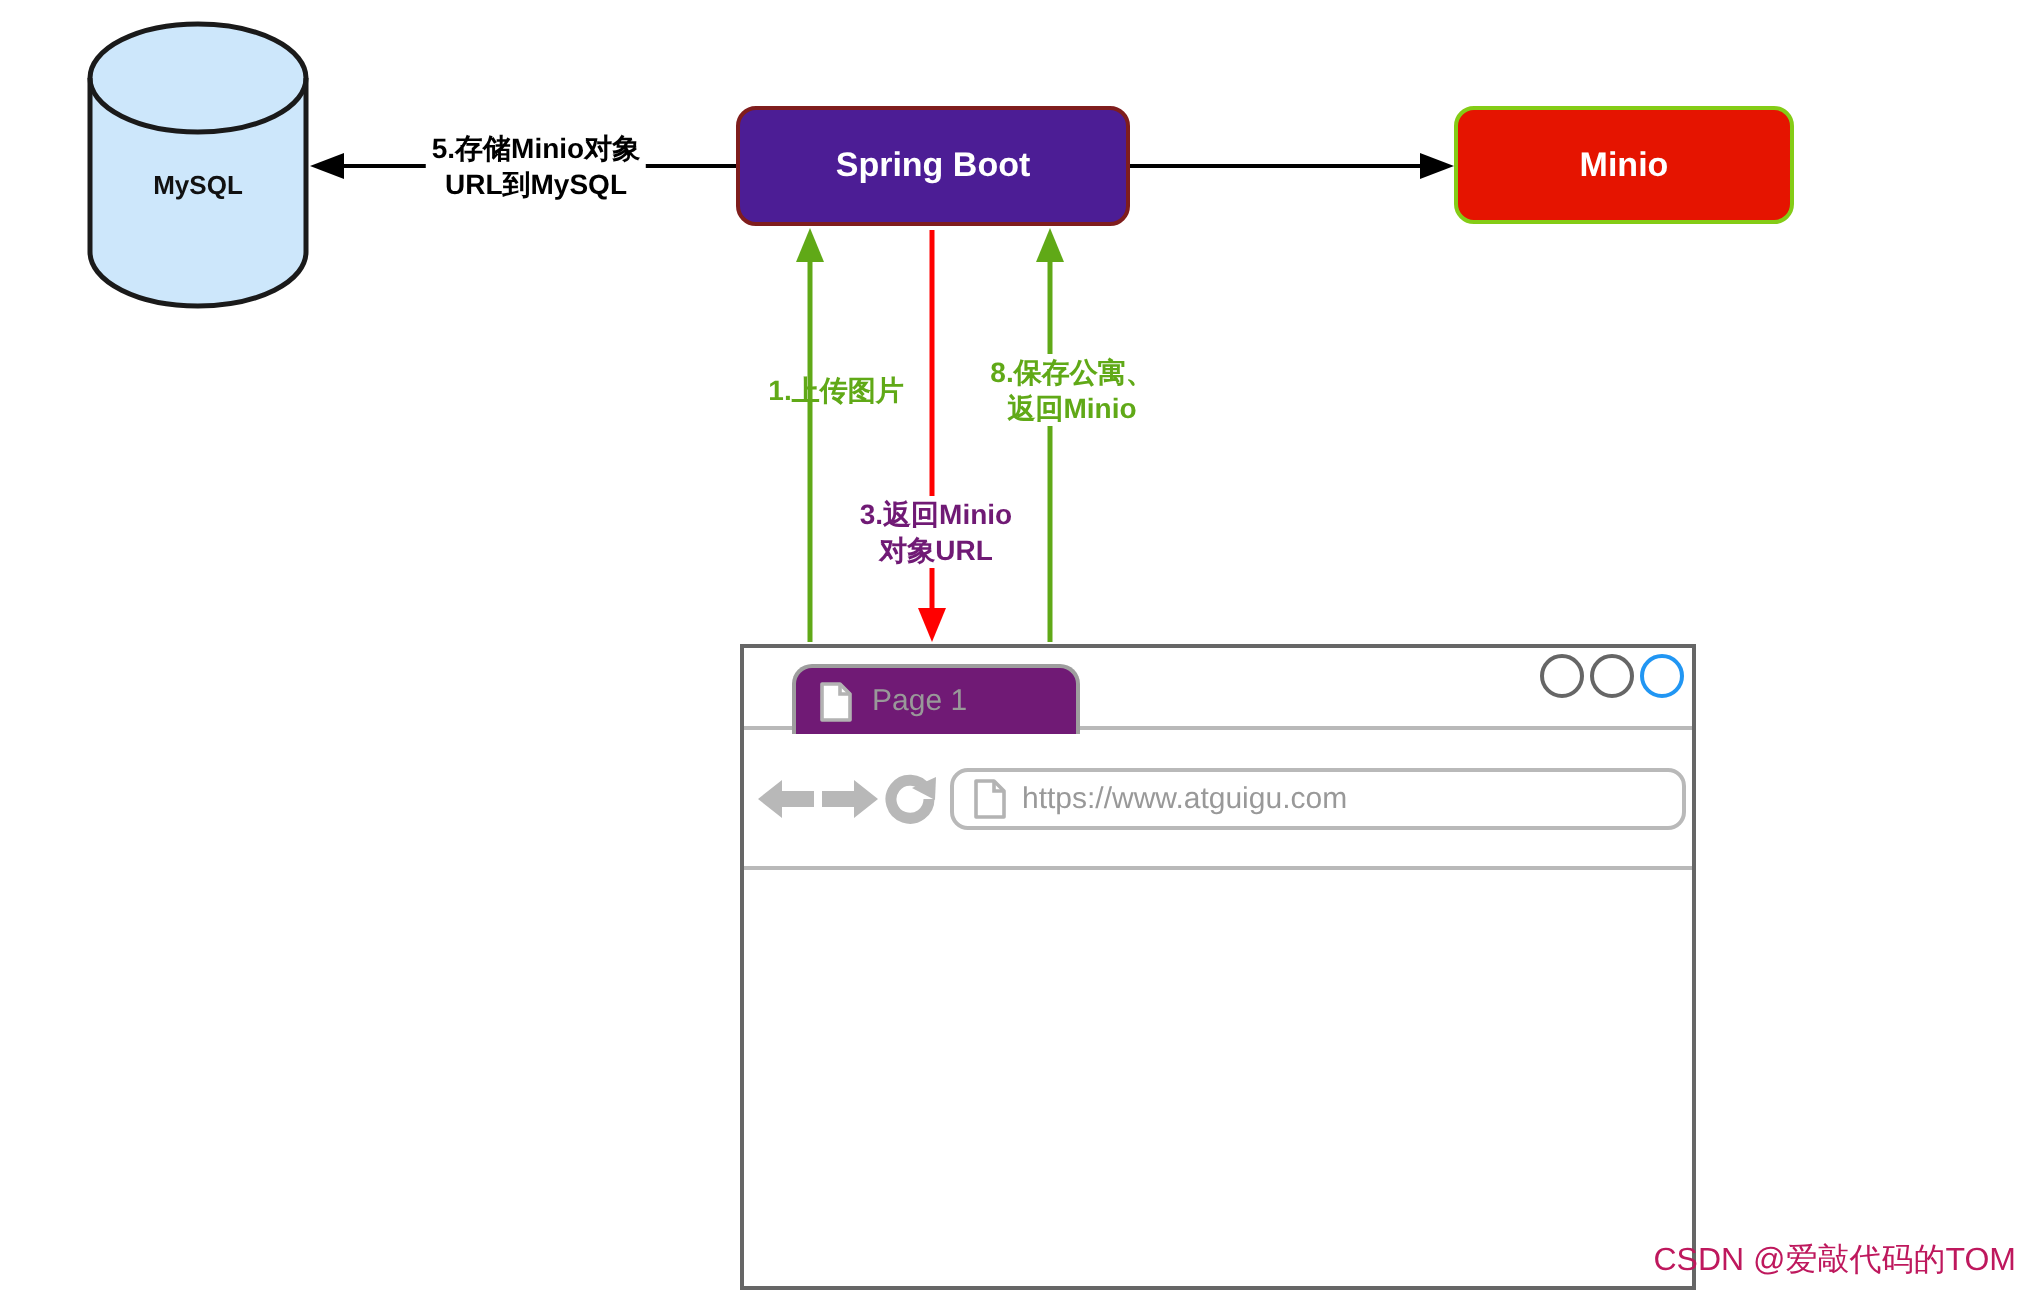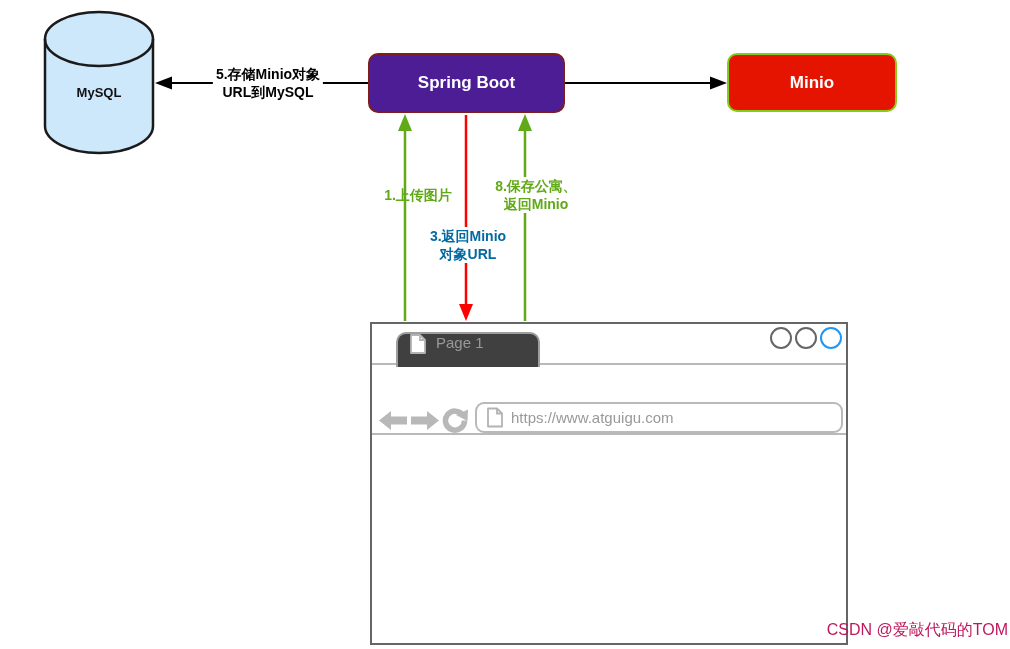--- a/index.html
+++ b/index.html
@@ -12,40 +12,40 @@
         color:#fff;font-weight:bold;font-size:17px;border-radius:10px;box-sizing:border-box;z-index:1;}
   .node-spring{left:368px;top:53px;width:197px;height:60px;background:#4c1d95;border:2px solid #7f1d1d;}
   .node-minio{left:727px;top:53px;width:170px;height:59px;background:#e51400;border:2px solid #84cc16;}
   .mysql-label{position:absolute;left:99px;top:85px;transform:translateX(-50%);
                font-weight:bold;font-size:13px;color:#111;z-index:2;}
 
   
   .edge-label{position:absolute;transform:translateX(-50%);font-weight:bold;font-size:14px;
               line-height:18px;text-align:center;background:#fff;padding:0 3px;z-index:2;white-space:nowrap;color:#000;}
   .edge-label.green{color:#60a917;}
-  .edge-label.red{color:#0369a1;}
+  .edge-label.red{color:#701a75;margin-top:21px;}
   .edge-label.nobg{background:transparent;}
   .lbl-store-url{left:268px;top:65px;}
   .lbl-store-image{left:647px;top:65px;}
   .lbl-upload{left:398px;top:186px;margin-left:20px;}
   .lbl-save{left:536px;top:177px;}
   .lbl-return{left:468px;top:227px;}
 
   
   .browser{position:absolute;left:370px;top:322px;width:478px;height:323px;
            border:2px solid #666;background:#fff;box-sizing:border-box;z-index:1;}
   .tabstrip{position:relative;height:41px;border-bottom:2px solid #b9b9b9;box-sizing:border-box;}
-  .tab{position:absolute;left:24px;top:8px;width:144px;height:35px;background:#404040;
+  .tab{position:absolute;left:24px;top:8px;width:144px;height:35px;background:#701a75;
        border:2px solid #9e9e9e;border-bottom:none;border-radius:10px 10px 0 0;
-       display:flex;align-items:flex-start;gap:10px;padding-left:12px;box-sizing:border-box;z-index:2;}
+       display:flex;align-items:center;gap:10px;padding-left:12px;box-sizing:border-box;z-index:2;}
   .tab-title{color:#999;font-size:15px;}
   .circles{position:absolute;right:4px;top:3px;display:flex;gap:3px;}
   .circle{width:22px;height:22px;border-radius:50%;border:2.5px solid #666;box-sizing:border-box;background:#fff;}
   .circle.active{border-color:#2196f3;}
-  .navbar{height:70px;border-bottom:2px solid #b9b9b9;display:flex;align-items:flex-end;
+  .navbar{height:70px;border-bottom:2px solid #b9b9b9;display:flex;align-items:center;
           padding-left:6px;box-sizing:border-box;}
   .nav-icon{margin-right:2px;flex:none;}
   .urlbar{margin-left:4px;width:368px;height:31px;border:2px solid #b9b9b9;border-radius:9px;
           display:flex;align-items:center;gap:8px;padding:0 10px;box-sizing:border-box;background:#fff;flex:none;}
   .url-text{color:#999;font-size:15px;}
   .browser-body{height:208px;background:#fff;}
 
   .watermark{position:absolute;right:2px;top:620px;color:#be185d;font-size:16px;z-index:3;}
 </style>
 </head>

